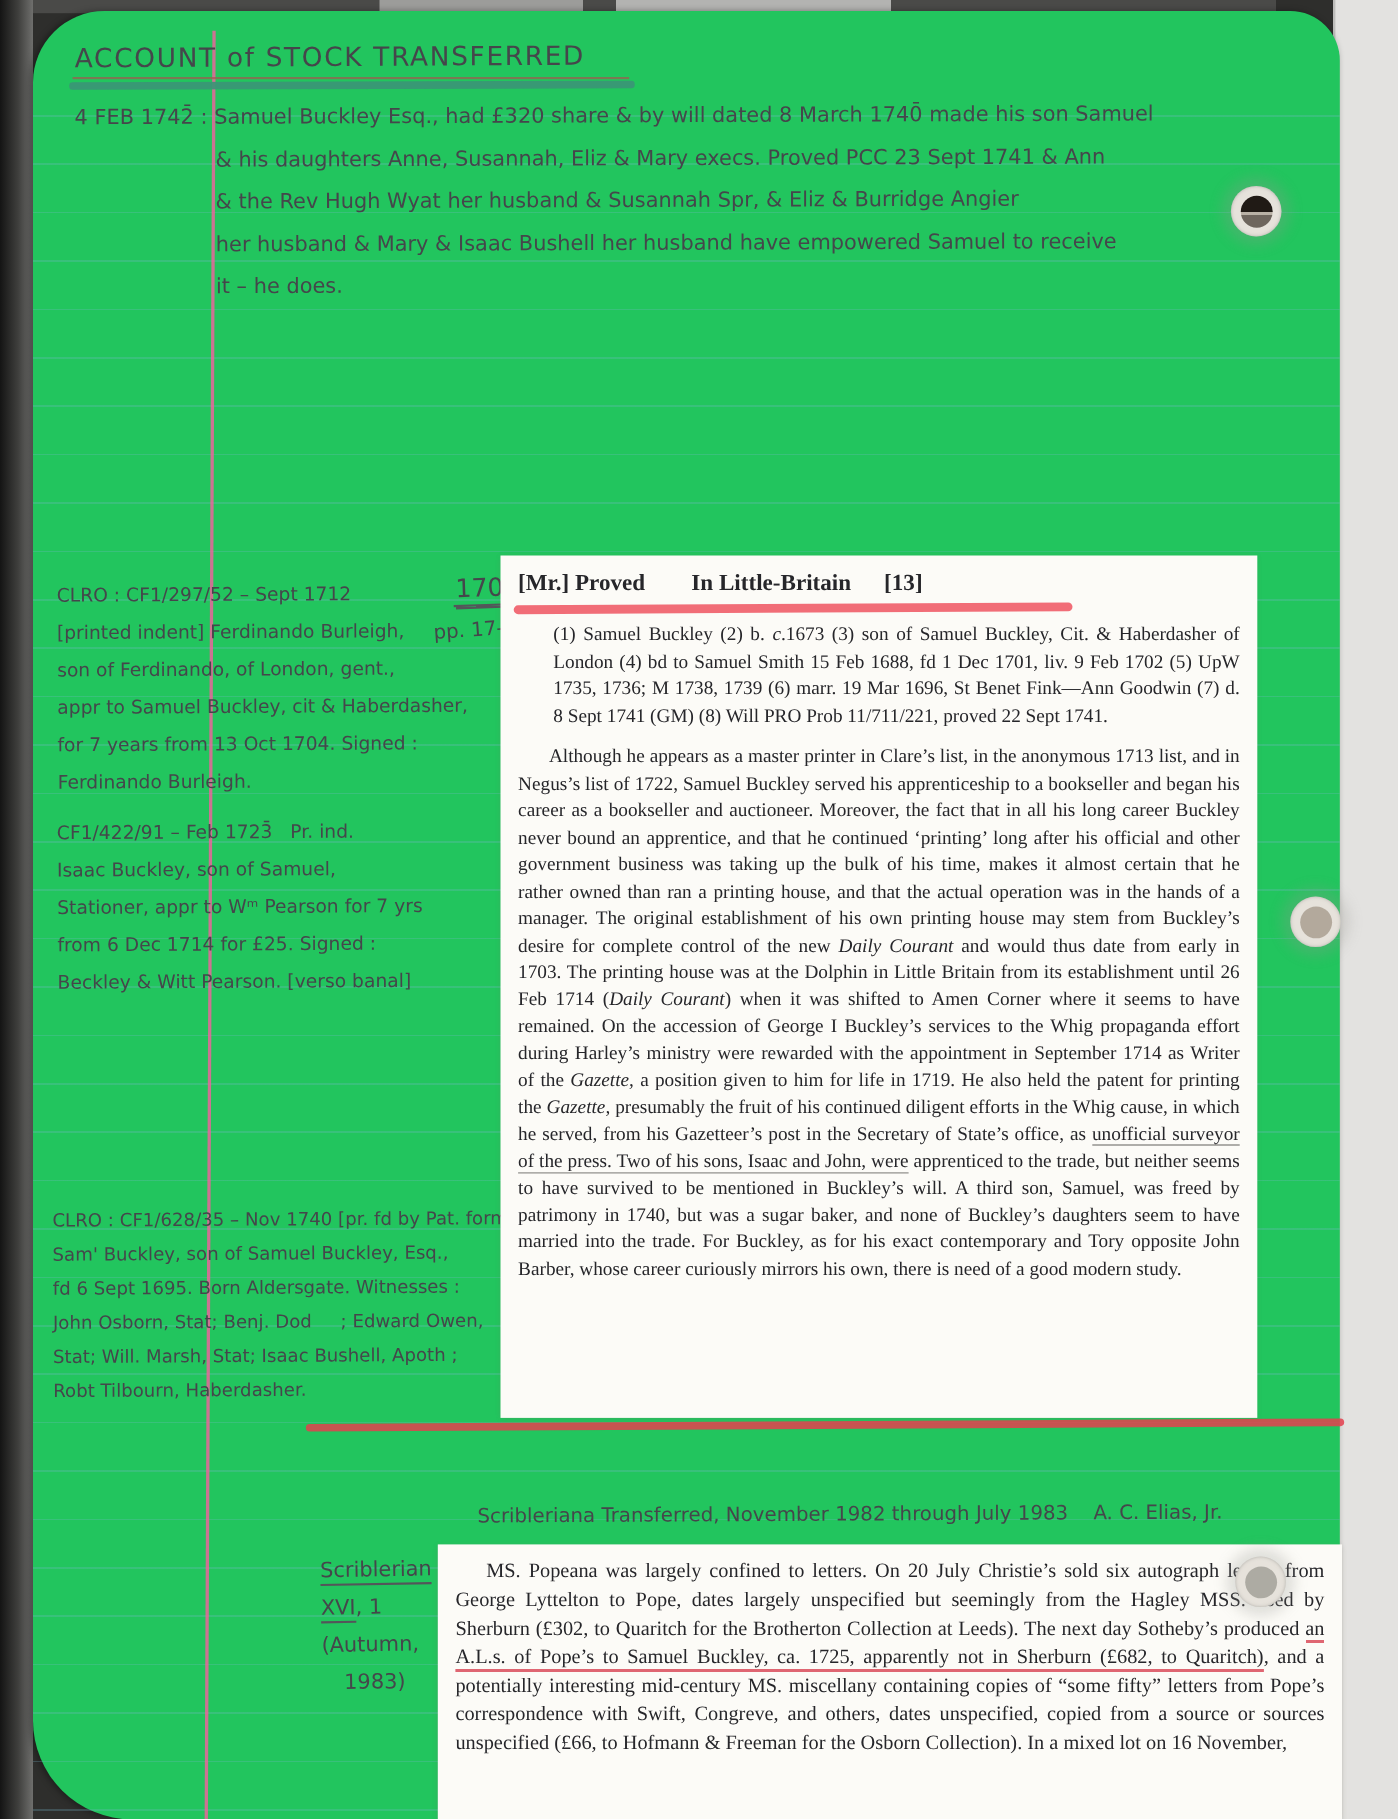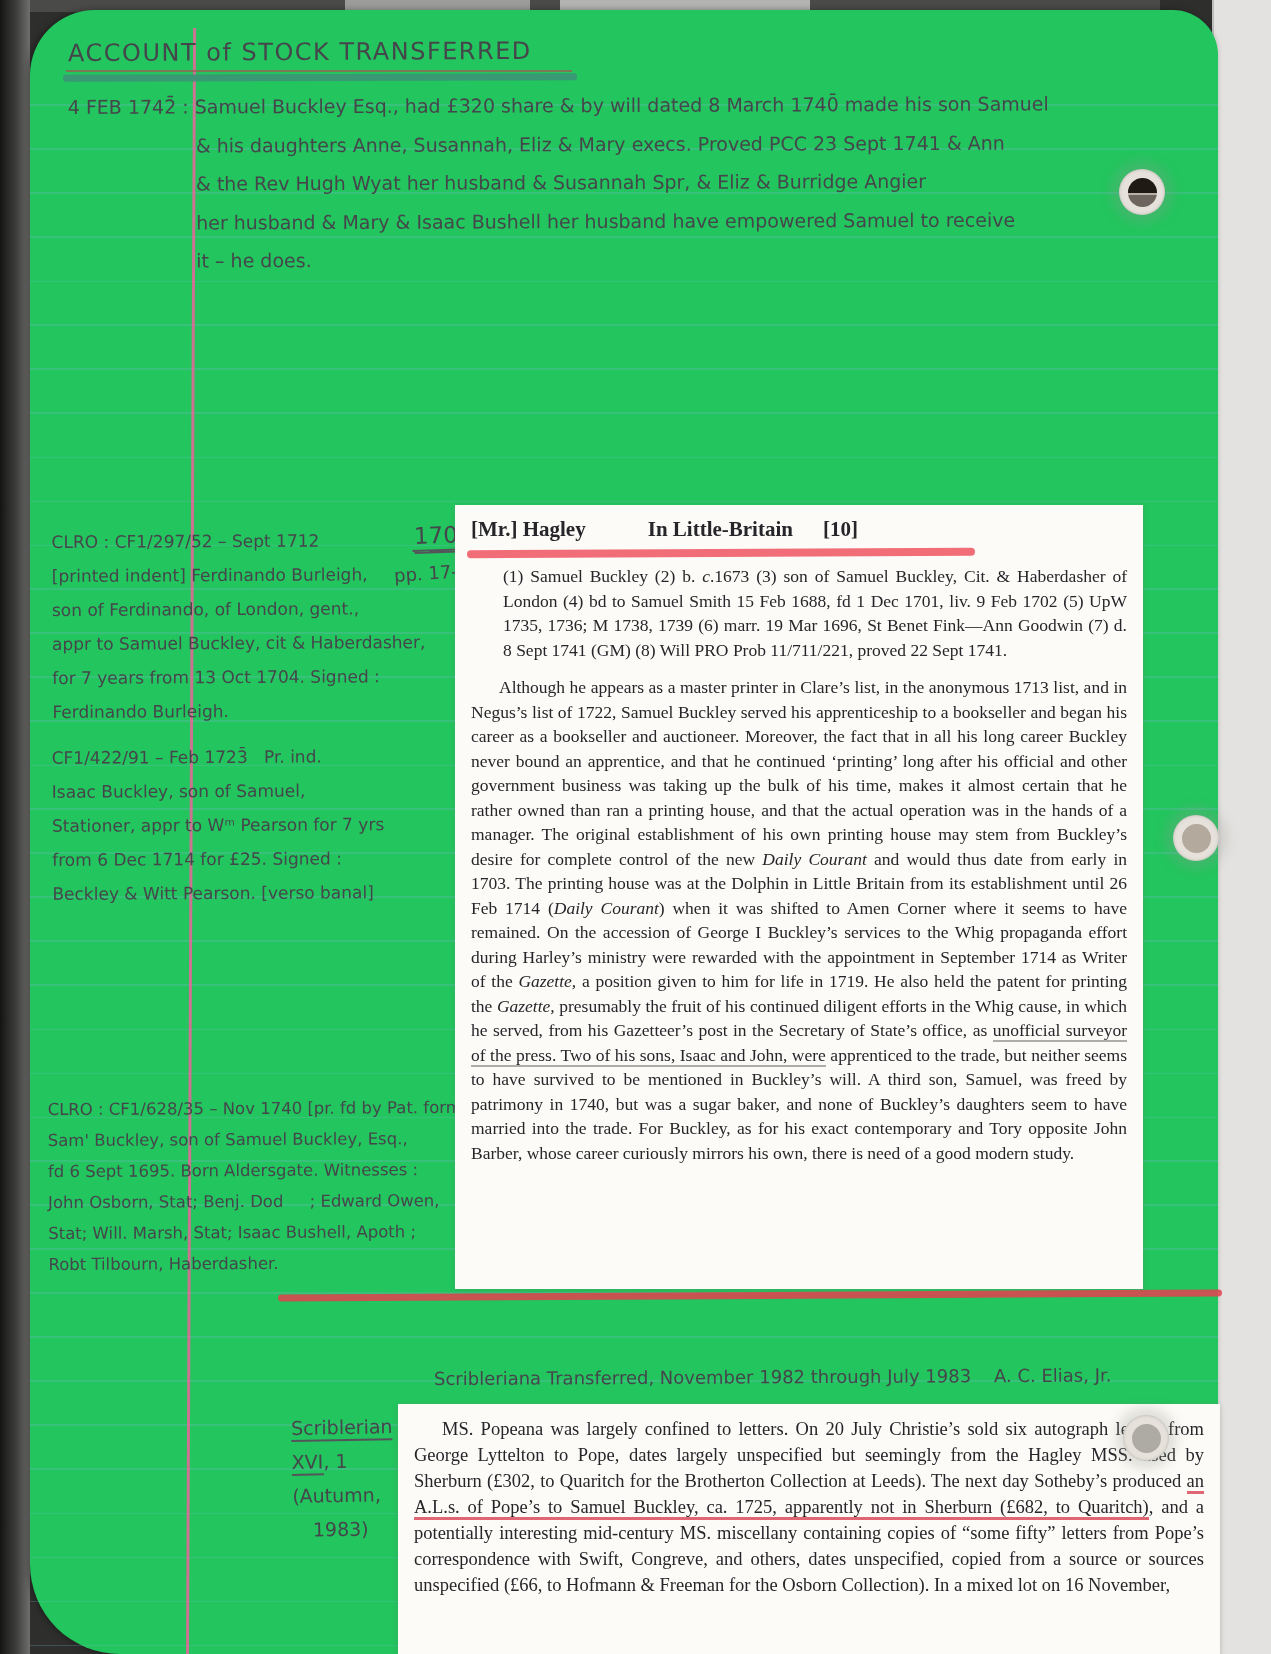--- a/index.html
+++ b/index.html
@@ -55,21 +55,21 @@
   }
   .margin-pages{position:absolute;left:364px;top:552px;font-size:18px;transform:rotate(-4deg);}
   
   .clip{
     position:absolute;background:#fcfbf7;
     box-shadow:0 1px 5px rgba(110,110,95,.3);
     color:#26262a;font-family:"Liberation Serif","DejaVu Serif",serif;
   }
   .clip1{left:425px;top:495px;width:688px;height:784px;padding:12px 16px;box-sizing:border-box;}
   .clip1-header{font-size:21px;font-weight:bold;position:relative;z-index:2;}
-  .clip1-header .mid{margin-left:62px;}
+  .clip1-header .mid{margin-left:42px;}
   .clip1-header .num{margin-left:30px;}
   .clip1-marker{position:absolute;left:12px;top:44px;width:508px;height:8px;background:#ef5360;opacity:.85;border-radius:4px;transform:rotate(-0.3deg);z-index:1;}
   .clip-para{font-size:17.5px;line-height:24.5px;text-align:justify;margin:0;}
   .p1{margin-top:22px;margin-left:32px;}
   .p2{margin-top:13px;text-indent:28px;}
   .it{font-style:italic;}
   .pencil-underline{box-shadow:0 2px 0 rgba(110,110,105,.55);}
   .red-underline{box-shadow:0 3px 0 rgba(217,75,91,.85);}
   .big-red-line{
     position:absolute;left:248px;top:1282px;width:944px;height:7px;
@@ -142,21 +142,21 @@
       <div>CLRO : CF1/628/35 – Nov 1740 [pr. fd by Pat. form]</div>
       <div>Sam' Buckley, son of Samuel Buckley, Esq.,</div>
       <div>fd 6 Sept 1695. Born Aldersgate. Witnesses :</div>
       <div>John Osborn, Stat; Benj. Dod     ; Edward Owen,</div>
       <div>Stat; Will. Marsh, Stat; Isaac Bushell, Apoth ;</div>
       <div>Robt Tilbourn, Haberdasher.</div>
     </div>
 
   <div class="clip clip1">
     <div class="clip1-header">
-      <span>[Mr.] Hagley</span><span class="mid">In Little-Britain</span><span class="num">[10]</span>
+      <span>[Mr.] Proved</span><span class="mid">In Little-Britain</span><span class="num">[13]</span>
     </div>
     <div class="clip1-marker"></div>
     <p class="clip-para p1"><span>(1) Samuel Buckley   (2) b. </span><span class="it">c</span><span>.1673   (3) son of Samuel Buckley, Cit. &amp; Haberdasher of London   (4) bd to Samuel Smith 15 Feb 1688, fd 1 Dec 1701, liv. 9 Feb 1702  (5) UpW 1735, 1736; M 1738, 1739  (6) marr. 19 Mar 1696, St Benet Fink—Ann Goodwin  (7) d. 8 Sept 1741 (GM)  (8) Will PRO Prob 11/711/221, proved 22 Sept 1741.</span></p>
     <p class="clip-para p2"><span>Although he appears as a master printer in Clare’s list, in the anonymous 1713 list, and in Negus’s list of 1722, Samuel Buckley served his apprenticeship to a bookseller and began his career as a bookseller and auctioneer. Moreover, the fact that in all his long career Buckley never bound an apprentice, and that he continued ‘printing’ long after his official and other government business was taking up the bulk of his time, makes it almost certain that he rather owned than ran a printing house, and that the actual operation was in the hands of a manager. The original establishment of his own printing house may stem from Buckley’s desire for complete control of the new </span><span class="it">Daily Courant</span><span> and would thus date from early in 1703. The printing house was at the Dolphin in Little Britain from its establishment until 26 Feb 1714 (</span><span class="it">Daily Courant</span><span>) when it was shifted to Amen Corner where it seems to have remained. On the accession of George I Buckley’s services to the Whig propaganda effort during Harley’s ministry were rewarded with the appointment in September 1714 as Writer of the </span><span class="it">Gazette,</span><span> a position given to him for life in 1719. He also held the patent for printing the </span><span class="it">Gazette,</span><span> presumably the fruit of his continued diligent efforts in the Whig cause, in which he served, from his Gazetteer’s post in the Secretary of State’s office, as </span><span class="pencil-underline">unofficial surveyor of the press. Two of his sons, Isaac and John, were</span><span> apprenticed to the trade, but neither seems to have survived to be mentioned in Buckley’s will. A third son, Samuel, was freed by patrimony in 1740, but was a sugar baker, and none of Buckley’s daughters seem to have married into the trade. For Buckley, as for his exact contemporary and Tory opposite John Barber, whose career curiously mirrors his own, there is need of a good modern study.</span></p>
   </div>
 
   <div class="big-red-line"></div>
 
   <div class="hand scrib-caption">Scribleriana Transferred, November 1982 through July 1983    A. C. Elias, Jr.</div>
 

